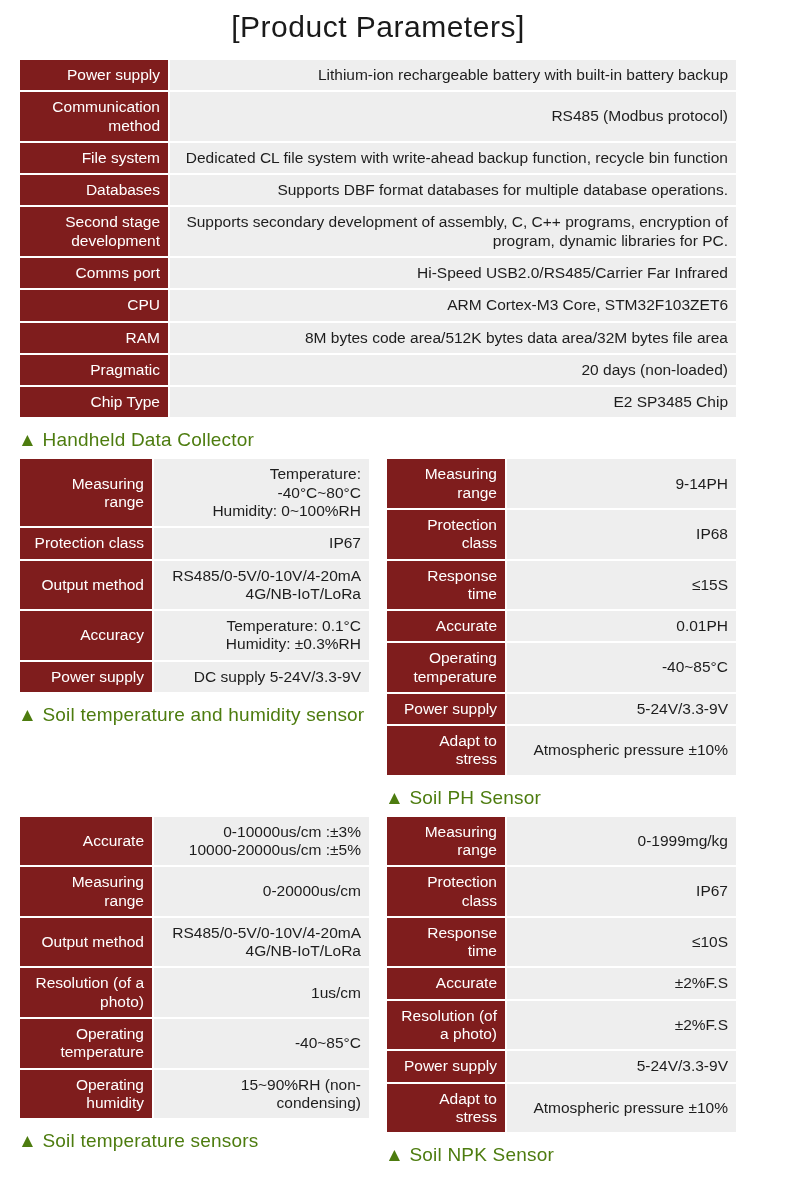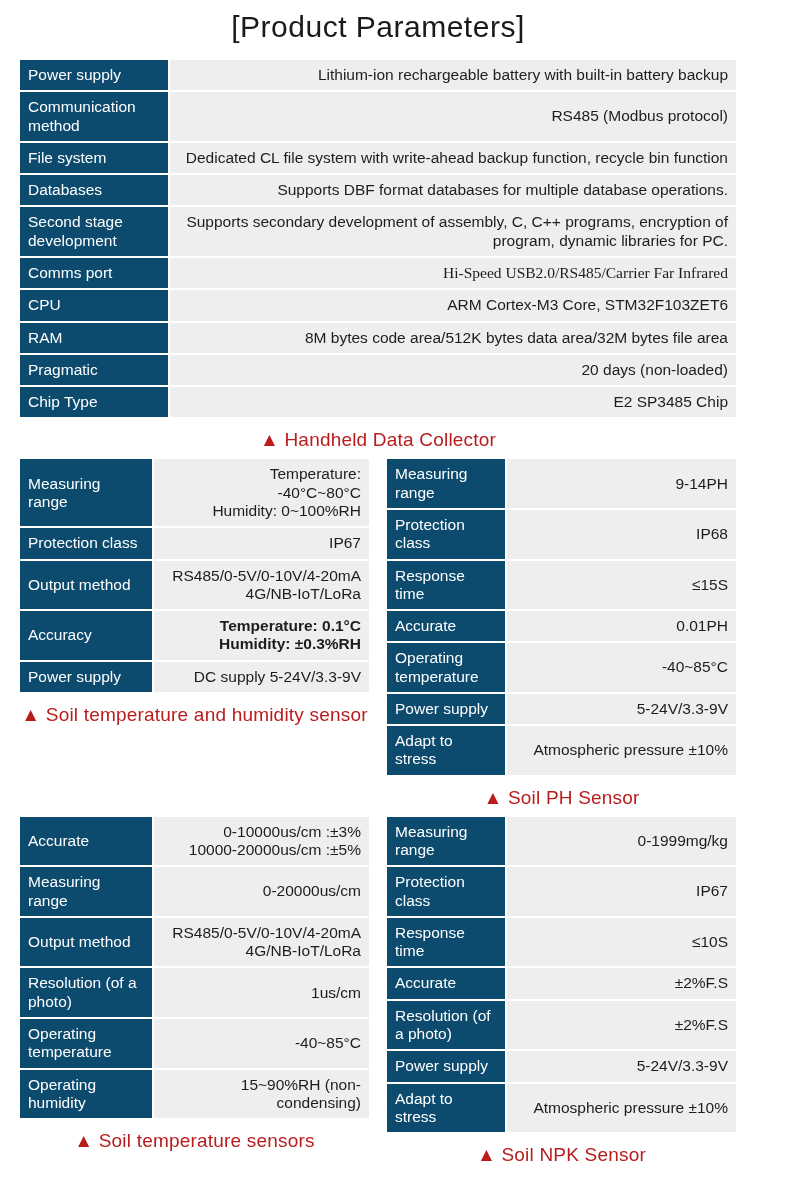--- a/index.html
+++ b/index.html
@@ -36,35 +36,34 @@
     width: 100%;
     table-layout: fixed;
   }
   table.spec td {
     vertical-align: middle;
     padding: 6px 8px;
     font-size: 15.5px;
     line-height: 1.18;
   }
   td.lbl {
-    background: #0c4a6e;
+    background: #7f1d1d;
     color: #ffffff;
-    text-align: left;
+    text-align: right;
     font-size: 15.5px;
     line-height: 1.12;
   }
   td.val {
     background: #eeeeee;
     color: #1d1d1d;
     text-align: right;
   }
   .caption {
-    text-align: center;
     font-size: 19px;
-    color: #b91c1c;
+    color: #4d7c0f;
     padding: 10px 0 6px 0;
     letter-spacing: 0.2px;
   }
 
   
   #table-main { margin-top: 2px; }
   #table-main col.c1 { width: 148px; }
 
   
   .grid {
@@ -72,21 +71,21 @@
     gap: 14px;
     align-items: flex-start;
   }
   .grid .col {
     flex: 1 1 0;
     min-width: 0;
   }
   .col-left table.spec col.c1 { width: 132px; }
   .col-right table.spec col.c1 { width: 118px; }
 
-  .nowrap { white-space: nowrap; font-family: Liberation Serif, serif; }
+  .nowrap { white-space: nowrap; }
 </style>
 </head>
 <body>
 
 <div class="page">
 
   <div class="doc-title">[Product Parameters]</div>
 
   <table class="spec" id="table-main">
     <colgroup>
@@ -156,21 +155,21 @@
             <td class="lbl">Protection class</td>
             <td class="val">IP67</td>
           </tr>
           <tr>
             <td class="lbl">Output method</td>
             <td class="val" style="white-space: pre-line;">RS485/0-5V/0-10V/4-20mA
 4G/NB-IoT/LoRa</td>
           </tr>
           <tr>
             <td class="lbl">Accuracy</td>
-            <td class="val" style="white-space: pre-line; font-weight: bold;">Temperature: 0.1°C
+            <td class="val" style="white-space: pre-line;">Temperature: 0.1°C
 Humidity: ±0.3%RH</td>
           </tr>
           <tr>
             <td class="lbl">Power supply</td>
             <td class="val">DC supply 5-24V/3.3-9V</td>
           </tr>
         </tbody>
       </table>
       <div class="caption">▲ Soil temperature and humidity sensor</div>
     </div>

